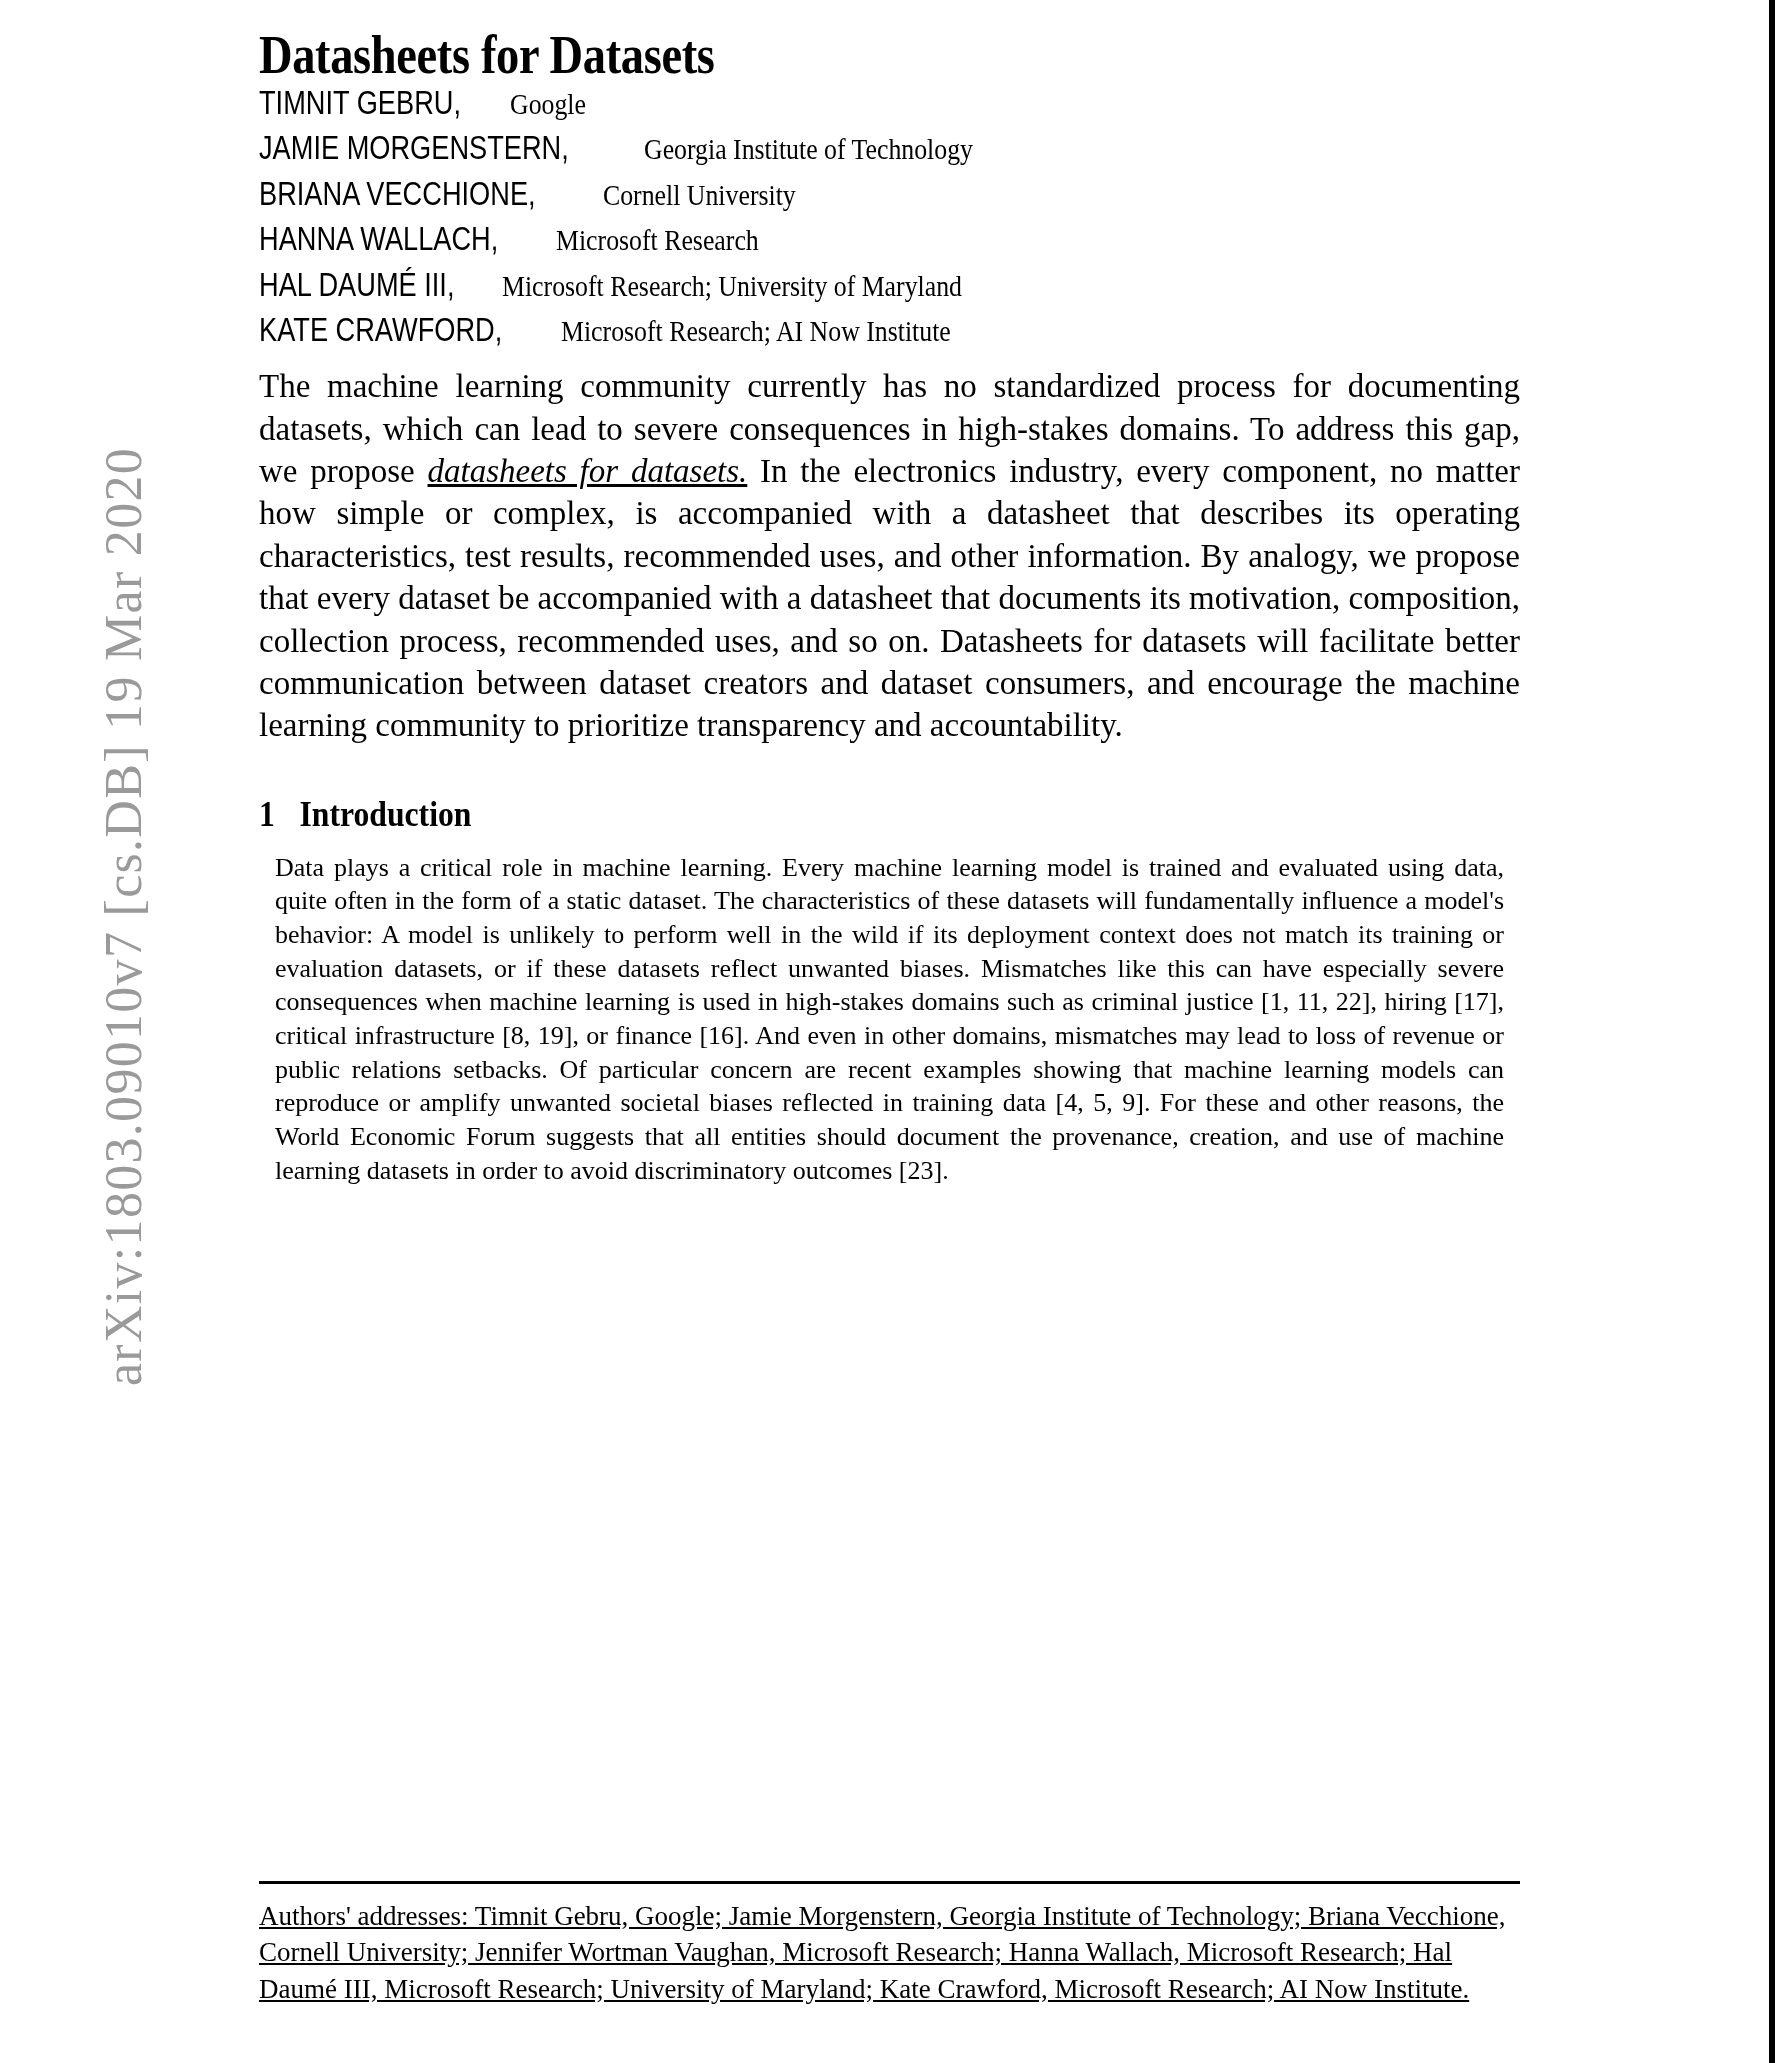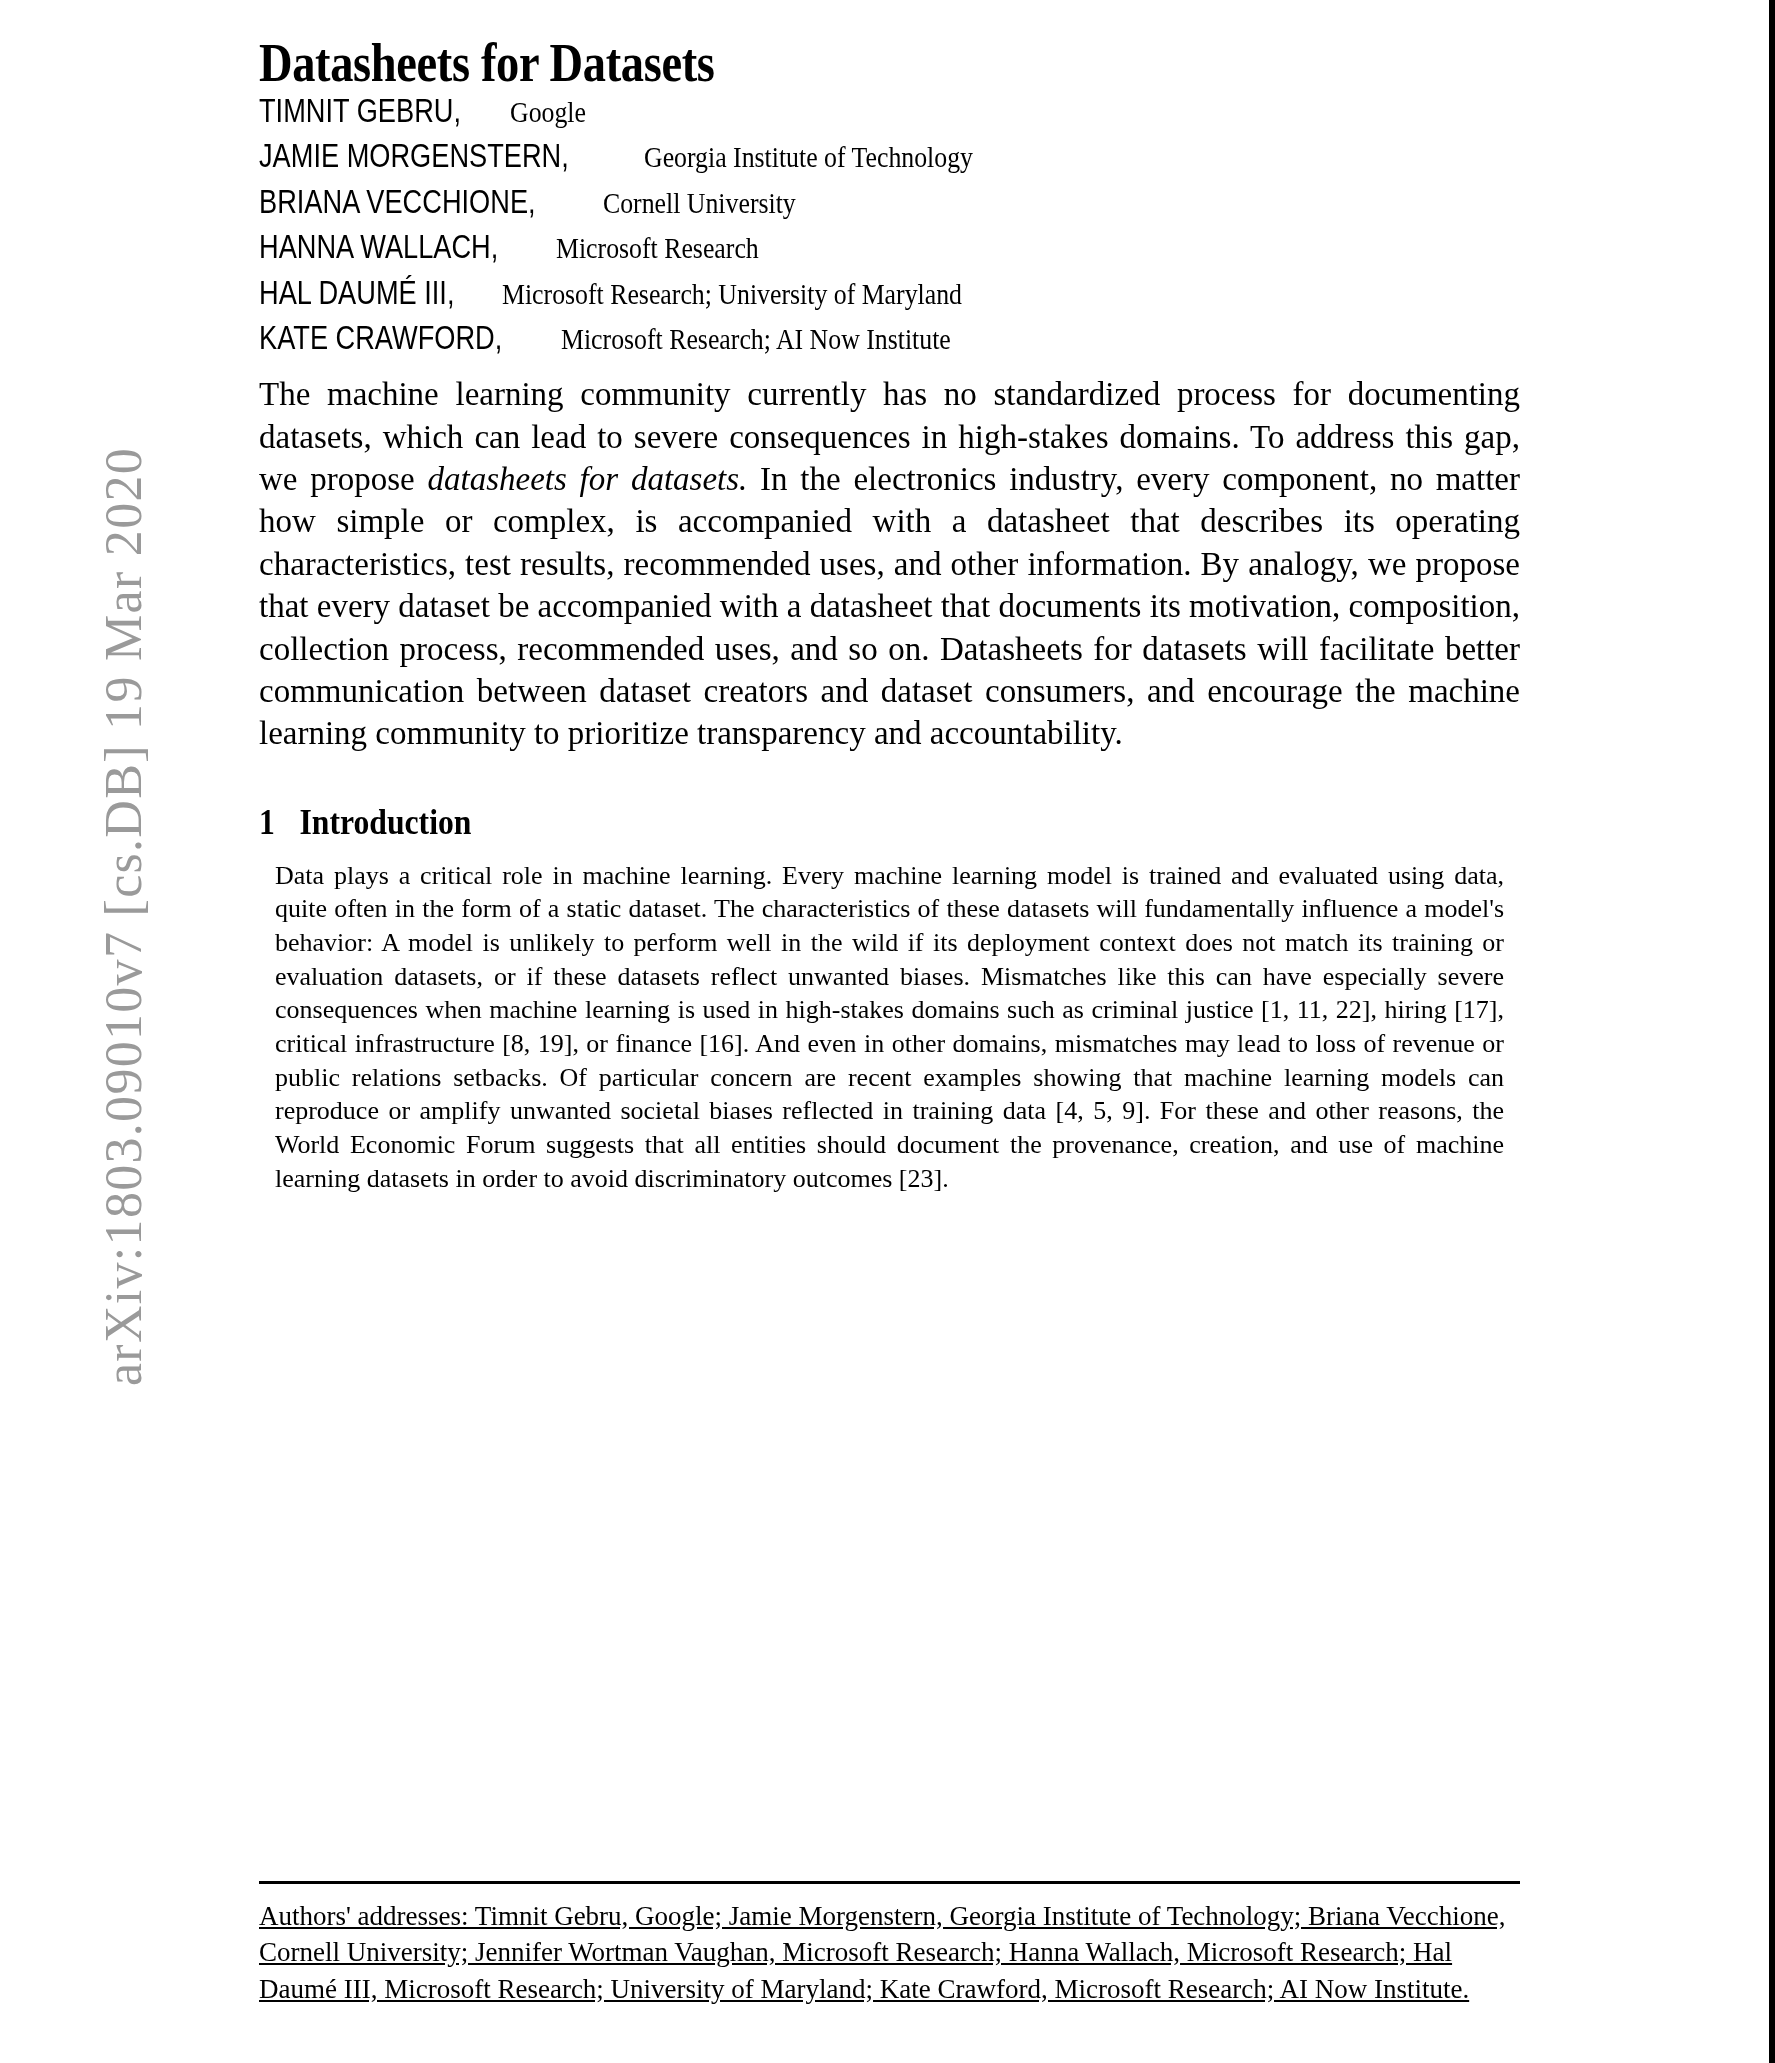--- a/index.html
+++ b/index.html
@@ -39,21 +39,21 @@
     top: 0;
     width: 7px;
     height: 2064px;
     background: #000000;
   }
 
   
   .content {
     position: absolute;
     left: 259px;
-    top: 16px;
+    top: 8px;
     width: 1261px;
   }
 
   .title {
     font-family: "Liberation Serif", "DejaVu Serif", serif;
     font-size: 54px;
     font-weight: bold;
     color: #000;
     margin: 0;
     padding-top: 17.6px;
@@ -92,21 +92,21 @@
 
   .abstract {
     margin-top: 19.3px;
     font-family: "Liberation Serif", "DejaVu Serif", serif;
     font-size: 33px;
     line-height: 1.285;
     text-align: justify;
     color: #000;
     hyphens: none;
   }
-  .abstract em { font-style: italic; }
+  .abstract em { font-style: italic; text-decoration: underline; }
 
   .section-head {
     margin-top: 46px;
     margin-bottom: 7px;
     font-family: "Liberation Serif", "DejaVu Serif", serif;
     font-size: 36px;
     font-weight: bold;
     color: #000;
     transform: scaleX(0.88);
     transform-origin: left center;

